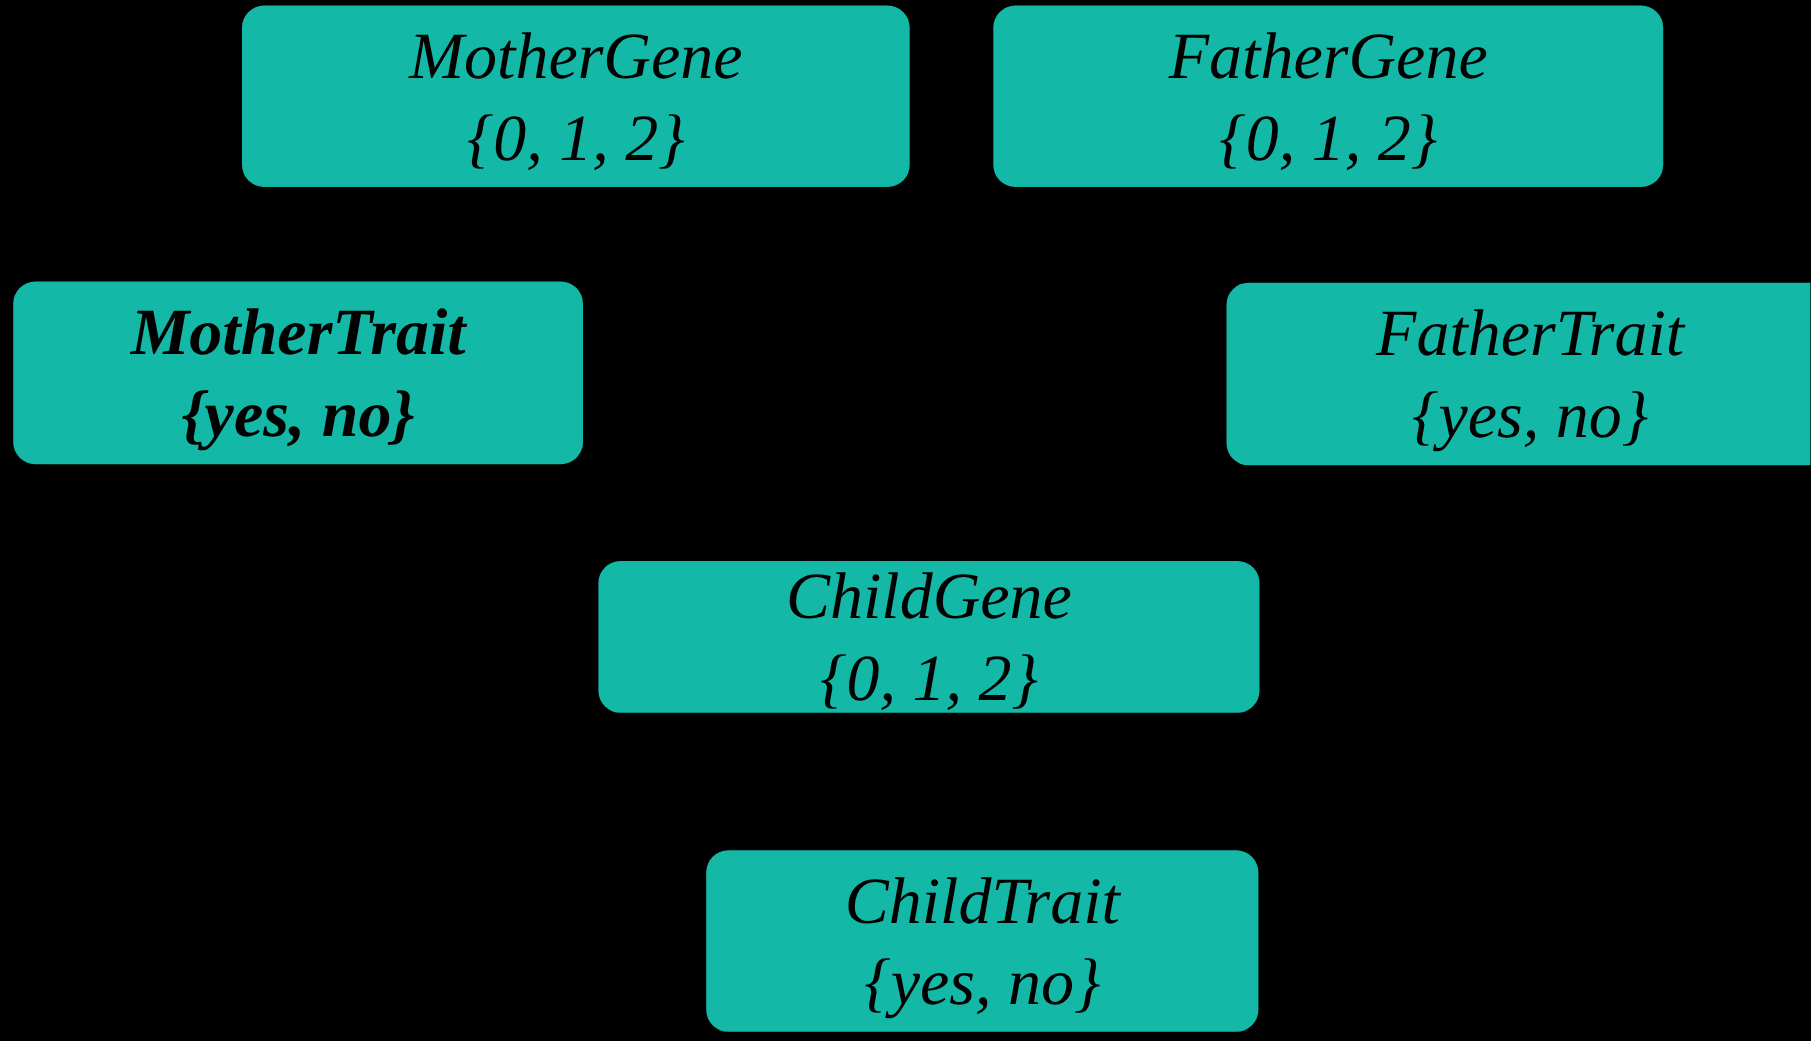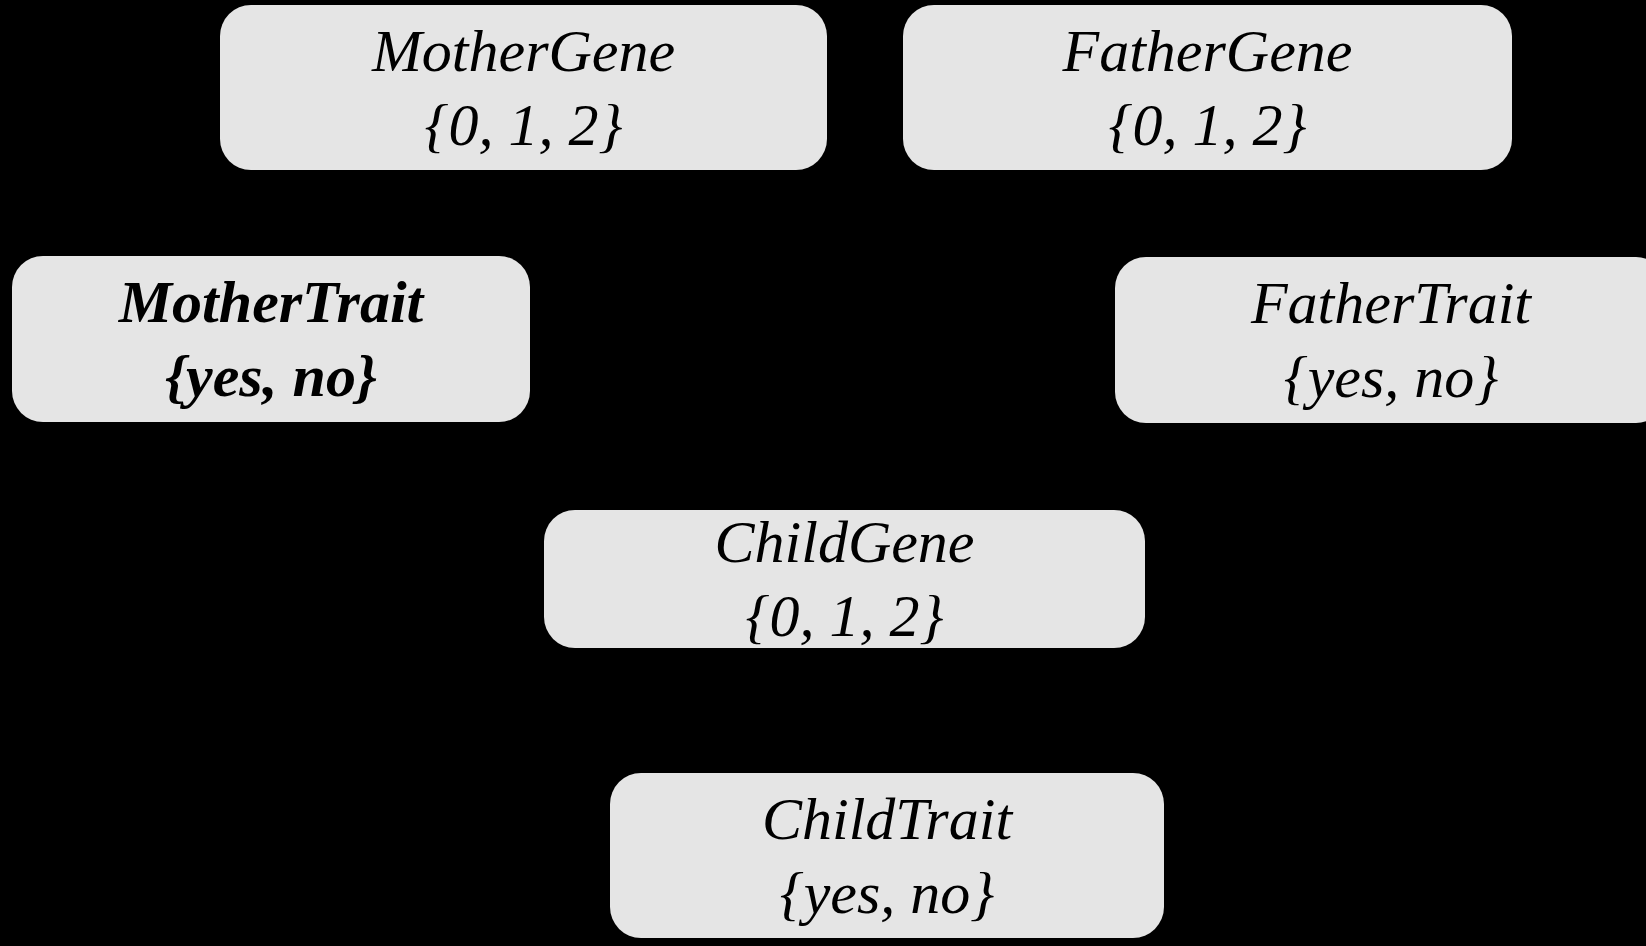--- a/index.html
+++ b/index.html
@@ -10,22 +10,22 @@
   .canvas {
     position: relative;
     width: 1646px;
     height: 946px;
     background: #000000;
     overflow: hidden;
     font-family: "Liberation Serif", "DejaVu Serif", serif;
   }
   .node {
     position: absolute;
-    background: #e5e5e5;
-    border-radius: 31px;
+    background: #14b8a6;
+    border-radius: 20px;
     display: flex;
     flex-direction: column;
     align-items: center;
     justify-content: center;
     text-align: center;
     color: #000000;
     box-sizing: border-box;
   }
   .node-label,
   .node-domain {
@@ -59,18 +59,18 @@
   <div class="node" style="left: 1115px; top: 257px; width: 552px; height: 166px;">
     <div class="node-label">FatherTrait</div>
     <div class="node-domain">{yes, no}</div>
   </div>
 
   <div class="node" style="left: 544px; top: 510px; width: 601px; height: 138px;">
     <div class="node-label">ChildGene</div>
     <div class="node-domain">{0, 1, 2}</div>
   </div>
 
-  <div class="node" style="left: 610px; top: 773px; width: 554px; height: 165px;">
+  <div class="node" style="left: 642px; top: 773px; width: 502px; height: 165px;">
     <div class="node-label">ChildTrait</div>
     <div class="node-domain">{yes, no}</div>
   </div>
 
 </div>
 
 </body></html>

